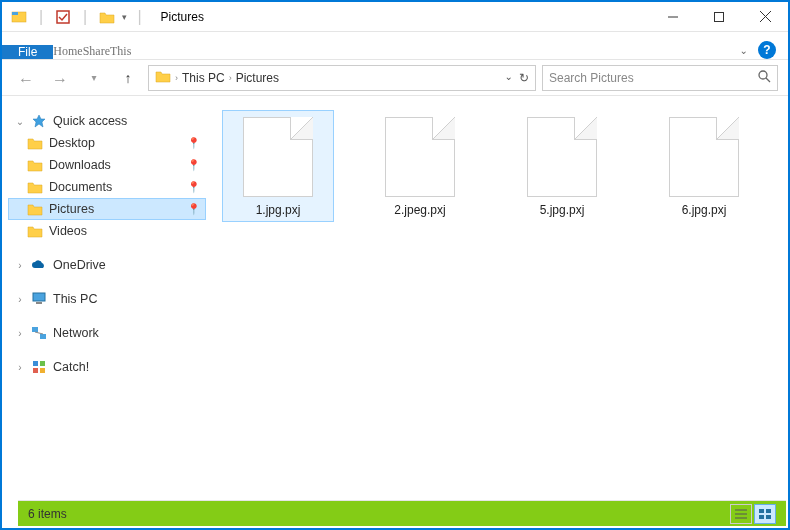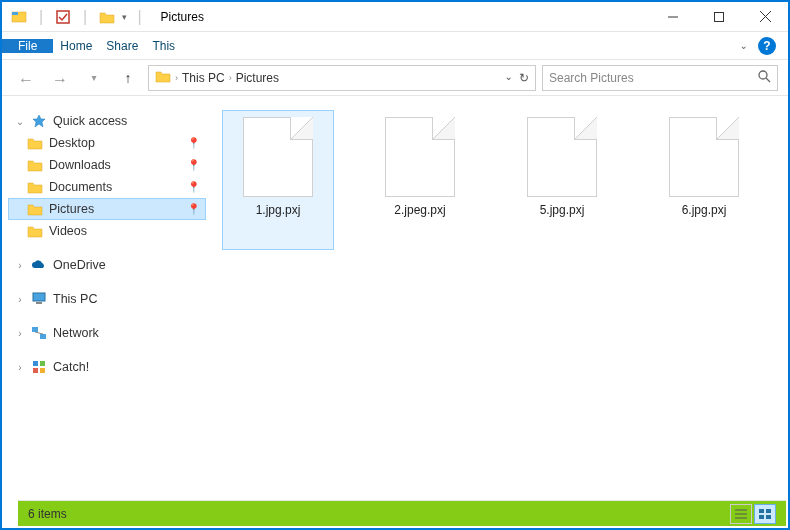--- a/index.html
+++ b/index.html
@@ -7,23 +7,23 @@
   
   
   .titlebar { height: 30px; display: flex; align-items: center; background: #fff; border-bottom: 1px solid #e5e5e5; }
   .titlebar-left { display: flex; align-items: center; gap: 4px; padding-left: 8px; }
   .qat-icon { width: 18px; height: 18px; display: inline-flex; align-items: center; justify-content: center; }
   .title-text { margin-left: 8px; font-size: 12px; color: #000; }
   .win-controls { margin-left: auto; display: flex; }
   .win-btn { width: 46px; height: 30px; display: flex; align-items: center; justify-content: center; font-size: 14px; color: #333; }
   
   
-  .ribbon { height: 28px; display: flex; align-items: center; border-bottom: 1px solid #e5e5e5; }
+  .ribbon { height: 28px; display: flex; align-items: flex-end; border-bottom: 1px solid #e5e5e5; }
   .file-tab { background: #1979ca; color: #fff; padding: 0 16px; display: flex; align-items: center; font-size: 12px; }
-  .ribbon-tab { padding: 0 7px; display: flex; align-items: center; font-size: 12px; color: #0c4a6e; }
+  .ribbon-tab { padding: 0 0; display: flex; align-items: center; font-size: 12px; color: #737373; font-family: Liberation Serif, serif; }
   .ribbon-right { margin-left: auto; display: flex; align-items: center; gap: 10px; padding-right: 12px; }
   .help-icon { width: 18px; height: 18px; border-radius: 50%; background: #0078d7; color: #fff; display: flex; align-items: center; justify-content: center; font-size: 12px; font-weight: bold; }
   .chevron-down { font-size: 10px; color: #666; }
   
   
   .addr-row { height: 36px; display: flex; align-items: center; padding: 0 10px; gap: 6px; border-bottom: 1px solid #e5e5e5; }
   .nav-btn { width: 28px; height: 28px; display: flex; align-items: center; justify-content: center; color: #999; font-size: 16px; }
   .up-btn { color: #333; font-size: 14px; }
   .addr-box { flex: 1; height: 26px; border: 1px solid #ccc; display: flex; align-items: center; padding: 0 6px; gap: 4px; font-size: 12px; }
   .crumb { color: #333; }
@@ -39,21 +39,21 @@
   .nav-group { margin-bottom: 12px; }
   .nav-item { display: flex; align-items: center; height: 22px; padding: 0 4px 0 18px; gap: 6px; border: 1px solid transparent; }
   .nav-item.root { padding-left: 6px; }
   .nav-item.selected { background: #cce8ff; border: 1px solid #99d1ff; }
   .nav-item .pin { margin-left: auto; color: #7a7a7a; font-size: 11px; }
   .nav-icon { width: 16px; height: 16px; display: inline-flex; align-items: center; justify-content: center; }
   .caret { width: 10px; color: #888; font-size: 10px; text-align: center; }
   
   
   .content { flex: 1; padding: 14px 10px; display: flex; flex-wrap: wrap; align-content: flex-start; gap: 24px 30px; }
-  .file-item { width: 112px; height: 140px; display: flex; flex-direction: column; align-items: center; justify-content: flex-start; gap: 6px; border: 1px solid transparent; padding-top: 6px; }
+  .file-item { width: 112px; height: 112px; display: flex; flex-direction: column; align-items: center; justify-content: flex-start; gap: 6px; border: 1px solid transparent; padding-top: 6px; }
   .file-item.selected { border: 1px solid #99d1ff; background: #e5f3ff; }
   .file-icon { width: 70px; height: 80px; position: relative; background: #fff; border: 1px solid #d0d0d0; }
   .file-icon::after { content: ""; position: absolute; right: -1px; top: -1px; width: 22px; height: 22px; background: linear-gradient(135deg, #fff 0 48%, #d0d0d0 50%, #f5f5f5 52% 100%); border-left: 1px solid #d0d0d0; border-bottom: 1px solid #d0d0d0; }
   .file-label { font-size: 12px; color: #222; text-align: center; word-break: break-all; }
   
   
   .status { position: absolute; left: 16px; right: 2px; bottom: 2px; height: 26px; border-top: 1px solid #e5e5e5; display: flex; align-items: center; padding: 0 10px; font-size: 12px; color: #333; background: #84cc16; }
   .view-toggles { margin-left: auto; display: flex; gap: 2px; }
   .view-btn { width: 22px; height: 20px; border: 1px solid #ccc; display: flex; align-items: center; justify-content: center; }
   .view-btn.active { background: #cce8ff; border-color: #66afe9; }

